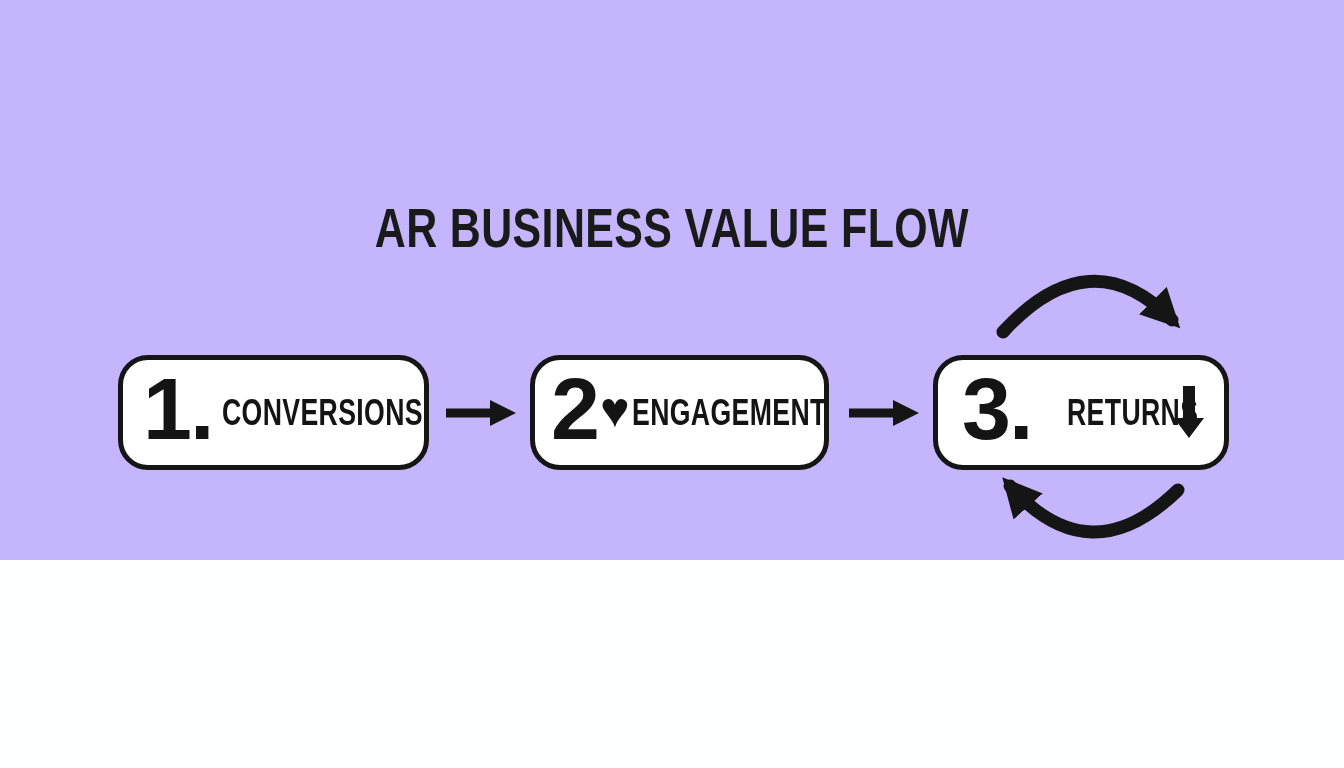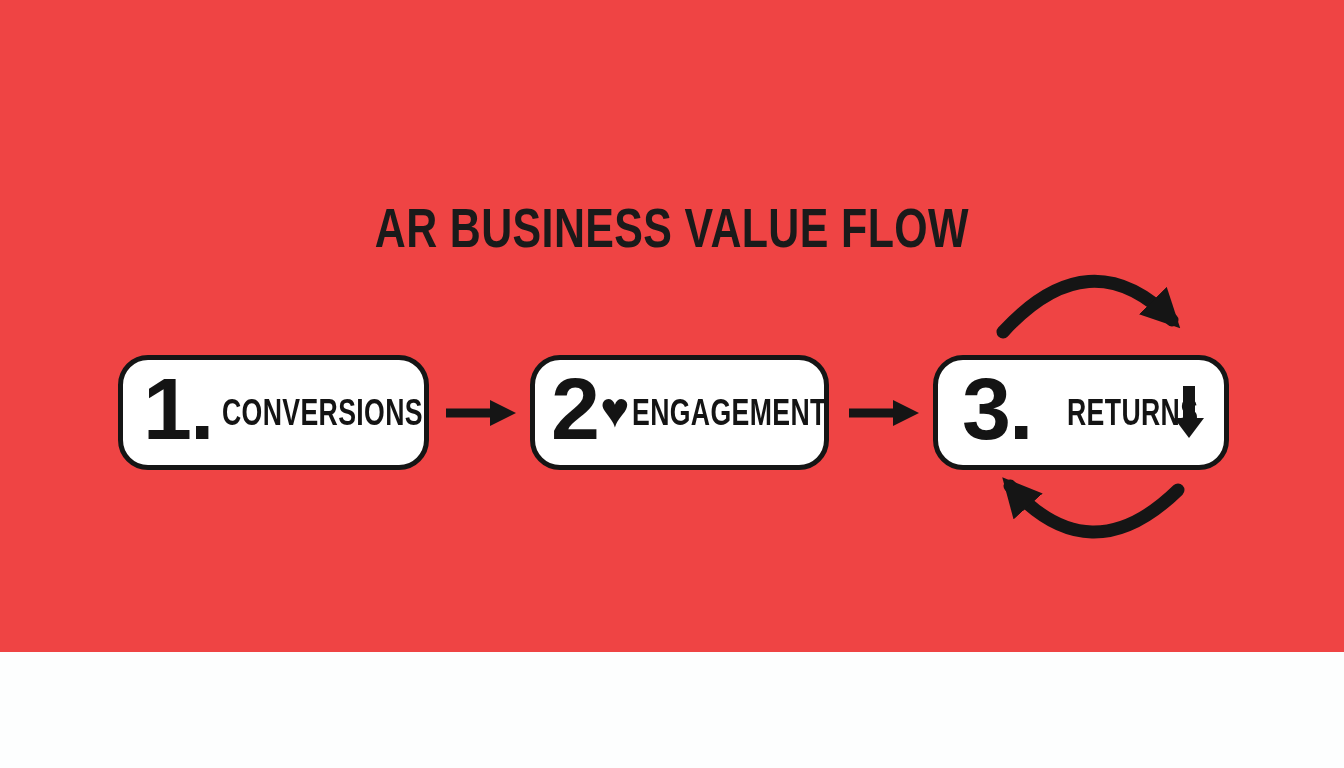--- a/index.html
+++ b/index.html
@@ -4,22 +4,22 @@
 <style>
   * { margin: 0; padding: 0; box-sizing: border-box; }
   html, body { width: 1344px; height: 768px; overflow: hidden; }
   body {
     font-family: "Liberation Sans", sans-serif;
     background: #fdfefe;
   }
   .canvas {
     position: relative;
     width: 1344px;
-    height: 652px;
-    background: #ef4444;
+    height: 560px;
+    background: #c4b5fd;
     color: #141414;
   }
   
   .title {
     position: absolute;
     top: 198px;
     left: 0;
     width: 100%;
     text-align: center;
     font-size: 55px;

